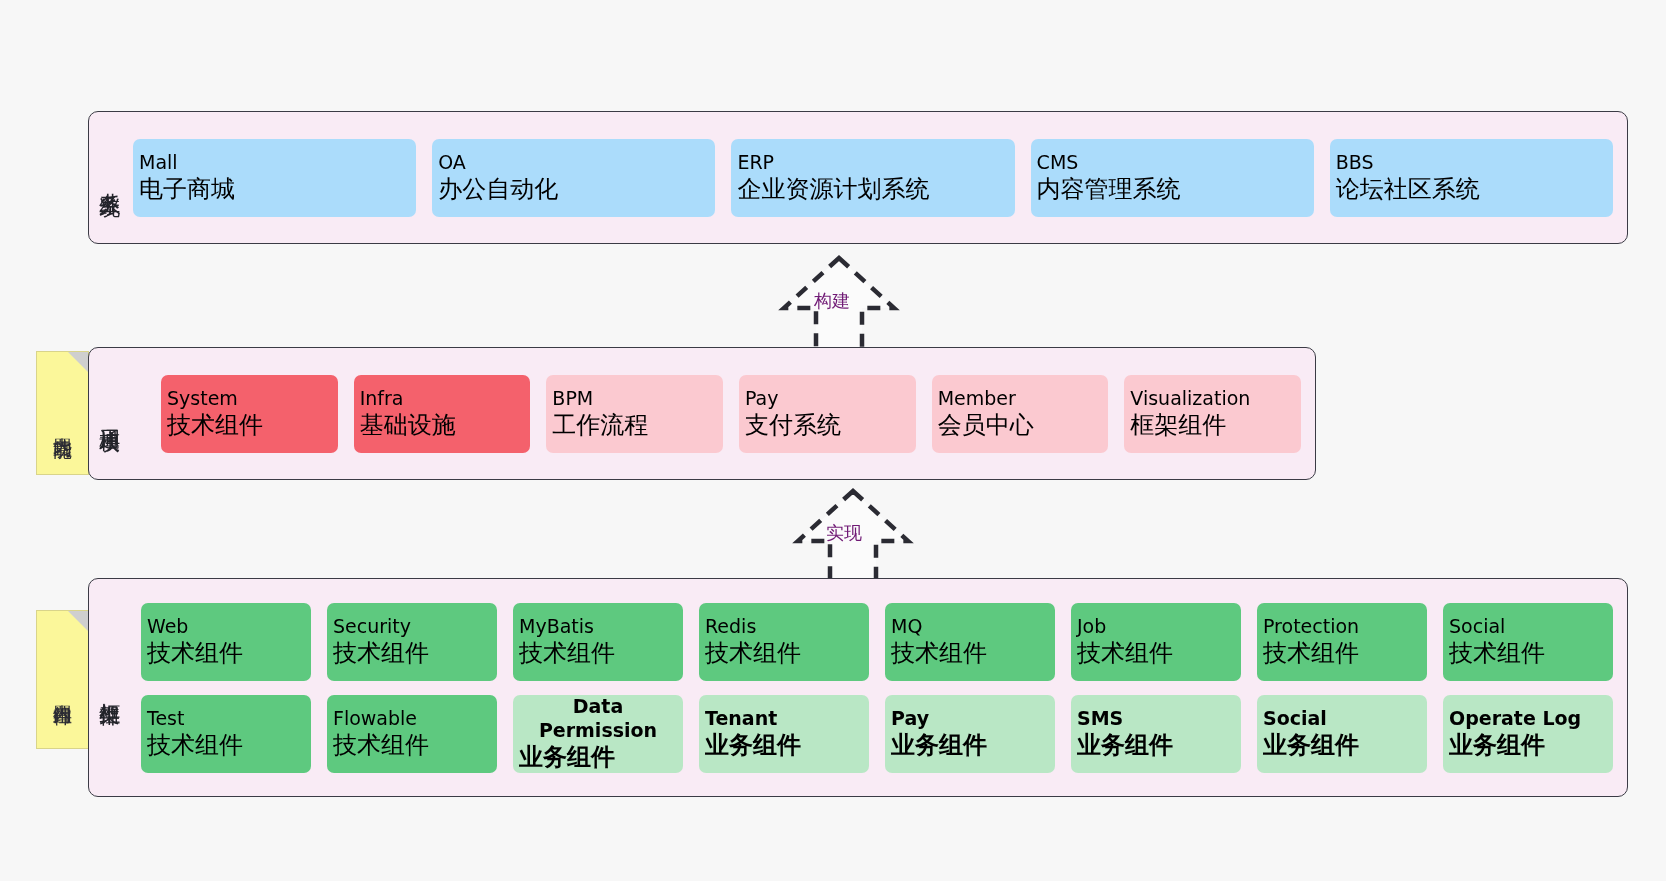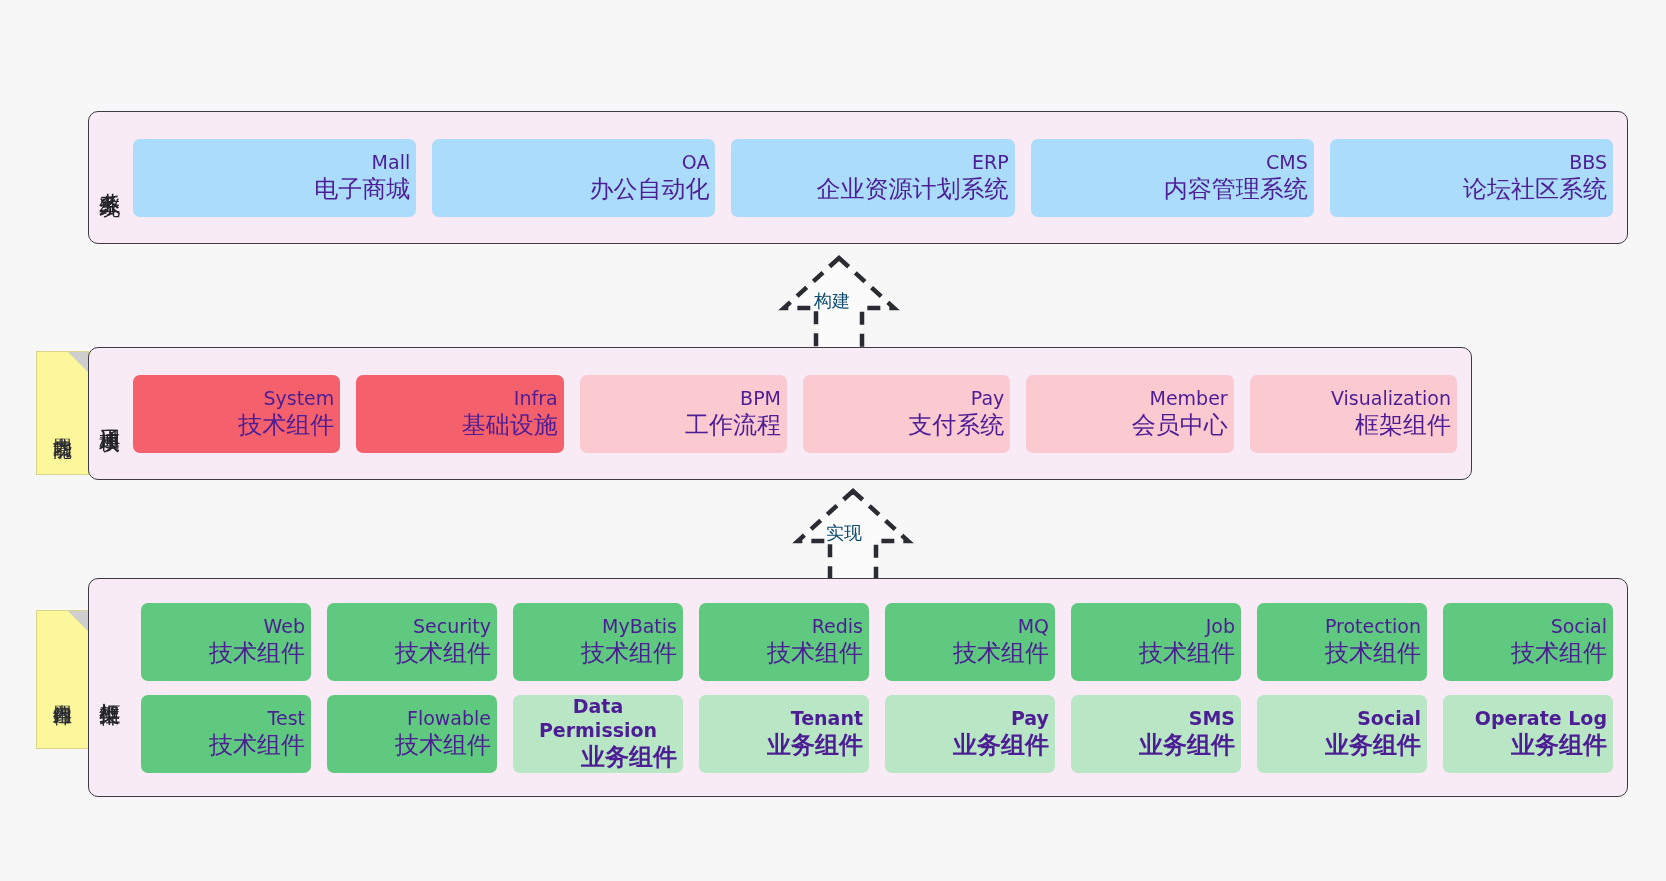--- a/index.html
+++ b/index.html
@@ -51,44 +51,44 @@
     gap:16px;
     align-items:stretch;
   }
 
   
   .node{
     flex:1 1 0;
     border-radius:7px;
     display:flex;
     flex-direction:column;
-    align-items:flex-end;
+    align-items:flex-start;
     justify-content:center;
     text-align:center;
-    color:#4c1d95;
+    color:#000000;
     font-size:19px;
     line-height:1.28;
     box-sizing:border-box;
     padding:4px 6px;
     user-select:none;
   }
   .node .ln{display:block;}
   .node .ln2{font-size:24px;}
 
   .blue{background:#abdcfb;}
   .red{background:#f4616c;}
   .pink{background:#fbc9d0;}
   .green{background:#5ec97f;}
   .lgreen{background:#b9e7c5;font-weight:bold;}
 
   
   #layer-business{left:88px;top:111px;width:1540px;height:133px;}
   #layer-business .cell-row{height:78px;}
 
-  #layer-common{left:88px;top:347px;width:1384px;height:133px;}
+  #layer-common{left:88px;top:347px;width:1228px;height:133px;gap:28px;}
   #layer-common .cell-row{height:78px;}
 
   #layer-framework{left:88px;top:578px;width:1540px;height:219px;}
   #layer-framework .cell-row{height:78px;padding-left:8px;}
 
   
   .sticky{
     position:absolute;
     width:53px;
     background:#fbf79a;
@@ -114,21 +114,21 @@
   }
   .sticky .txt{ padding-top:22px; }
   #sticky-builtin-function{left:36px;top:351px;height:124px;}
   #sticky-builtin-component{left:36px;top:610px;height:139px;}
 
   
   .arrow-wrap{position:absolute;}
   .arrow-label{
     position:absolute;
     font-size:18px;
-    color:#0c4a6e;
+    color:#701a75;
     background:transparent;
     user-select:none;
     white-space:nowrap;
   }
   #arrow-build{left:744px;top:250px;width:190px;height:100px;}
   #arrow-build .arrow-label{left:70px;top:39px;}
   #arrow-implement{left:758px;top:483px;width:190px;height:100px;}
   #arrow-implement .arrow-label{left:68px;top:38px;}
   svg.arrow-svg{display:block;}
 </style>

